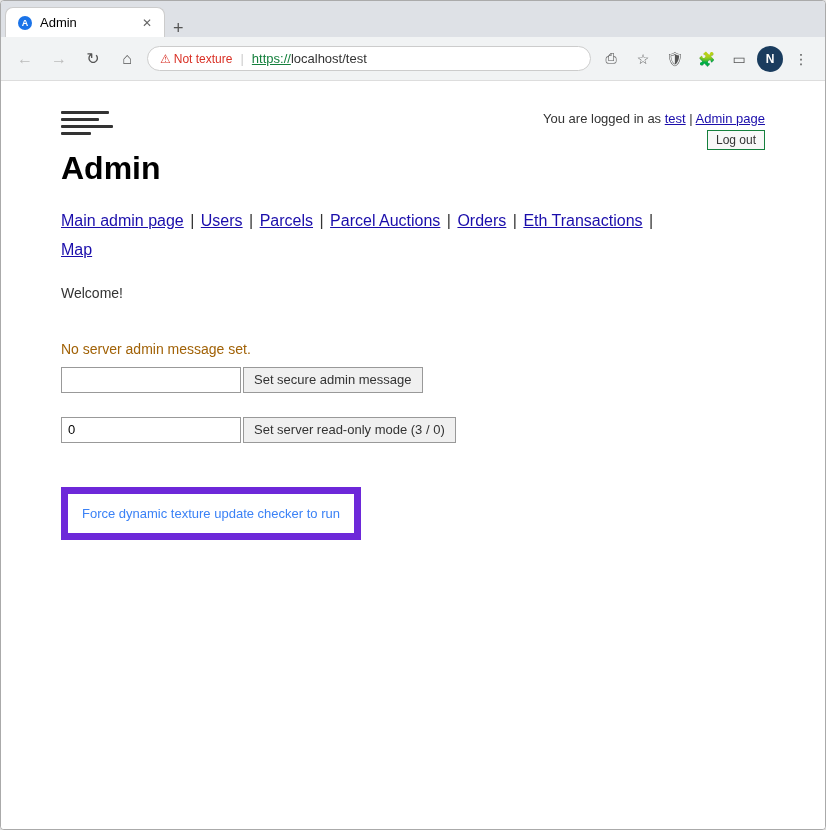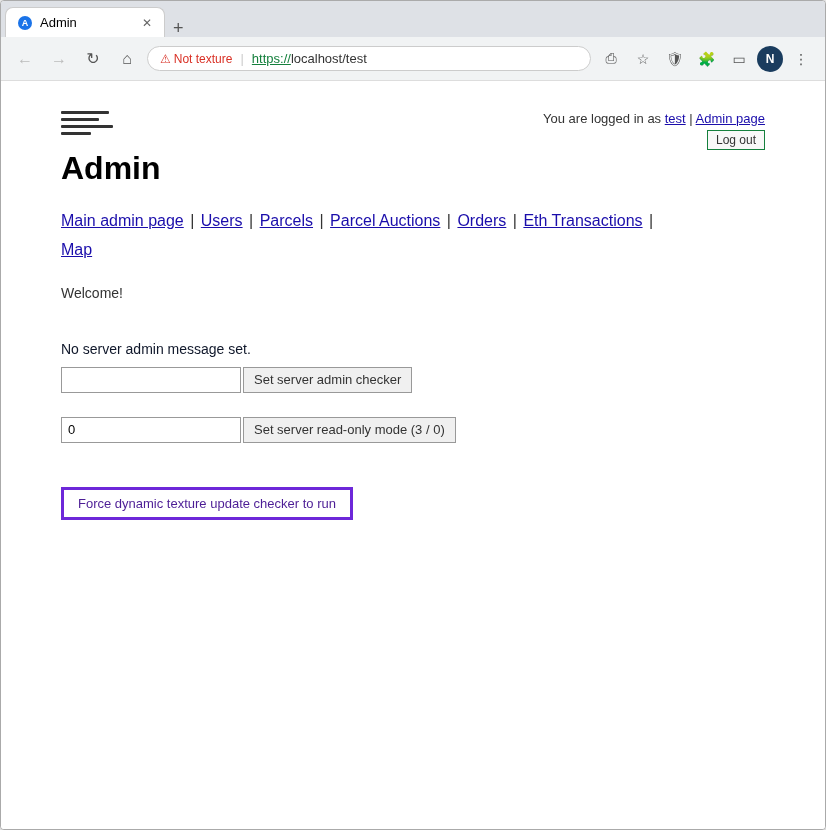--- a/index.html
+++ b/index.html
@@ -205,21 +205,21 @@
       color: #333;
       margin-bottom: 40px;
     }
 
     
     .section {
       margin-bottom: 24px;
     }
     .section-text {
       font-size: 14px;
-      color: #0f172a;
+      color: #a16207;
       margin-bottom: 10px;
     }
     .input-row {
       display: flex;
       align-items: center;
       gap: 0;
       margin-bottom: 10px;
     }
     .text-input {
       border: 1px solid #999;
@@ -240,24 +240,24 @@
       color: #333;
     }
 
     
     .readonly-input {
       width: 180px;
     }
 
     
     .force-run-btn {
-      border: 3px solid #6d28d9;
-      background: #fff;
-      color: #4c1d95;
-      padding: 6px 14px;
+      border: 7px solid #6d28d9;
+      background: #fff;
+      color: #3b82f6;
+      padding: 12px 14px;
       font-size: 13px;
       cursor: pointer;
       margin-top: 20px;
     }
   </style>
 </head>
 <body>
 
 <div class="browser-window">
 
@@ -334,21 +334,21 @@
       <span> | </span><br>
       <a href="#">Map</a>
     </div>
 
     <p class="welcome-text">Welcome!</p>
 
     <div class="section">
       <p class="section-text">No server admin message set.</p>
       <div class="input-row">
         <input type="text" class="text-input" value="" style="">
-        <button class="action-btn">Set server admin checker</button>
+        <button class="action-btn">Set secure admin message</button>
       </div>
     </div>
 
     <div class="section">
       <div class="input-row">
         <input type="text" class="text-input readonly-input" value="0" style="">
         <button class="action-btn">Set server read-only mode (3 / 0)</button>
       </div>
     </div>
 

